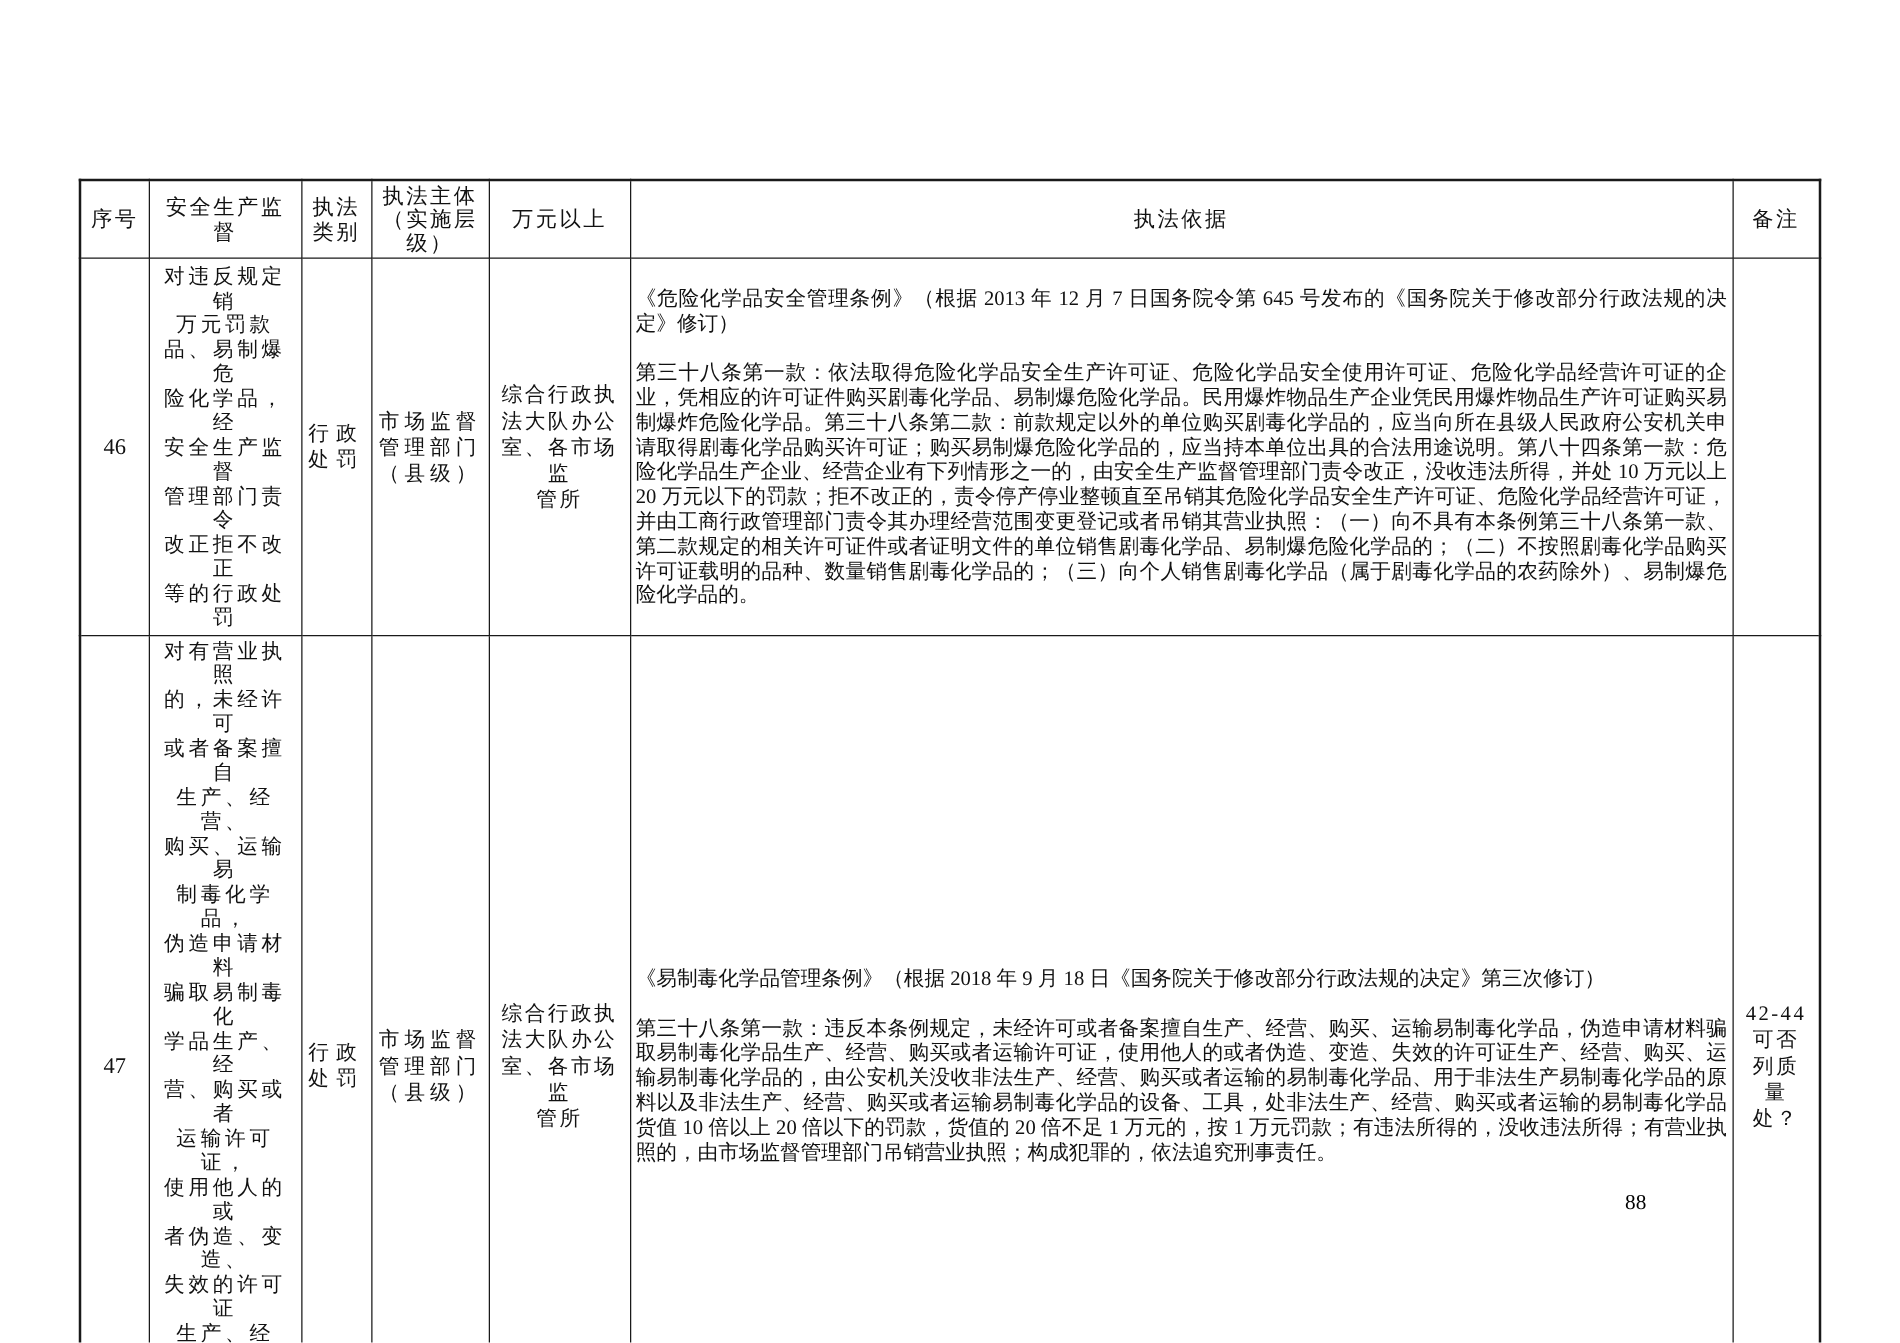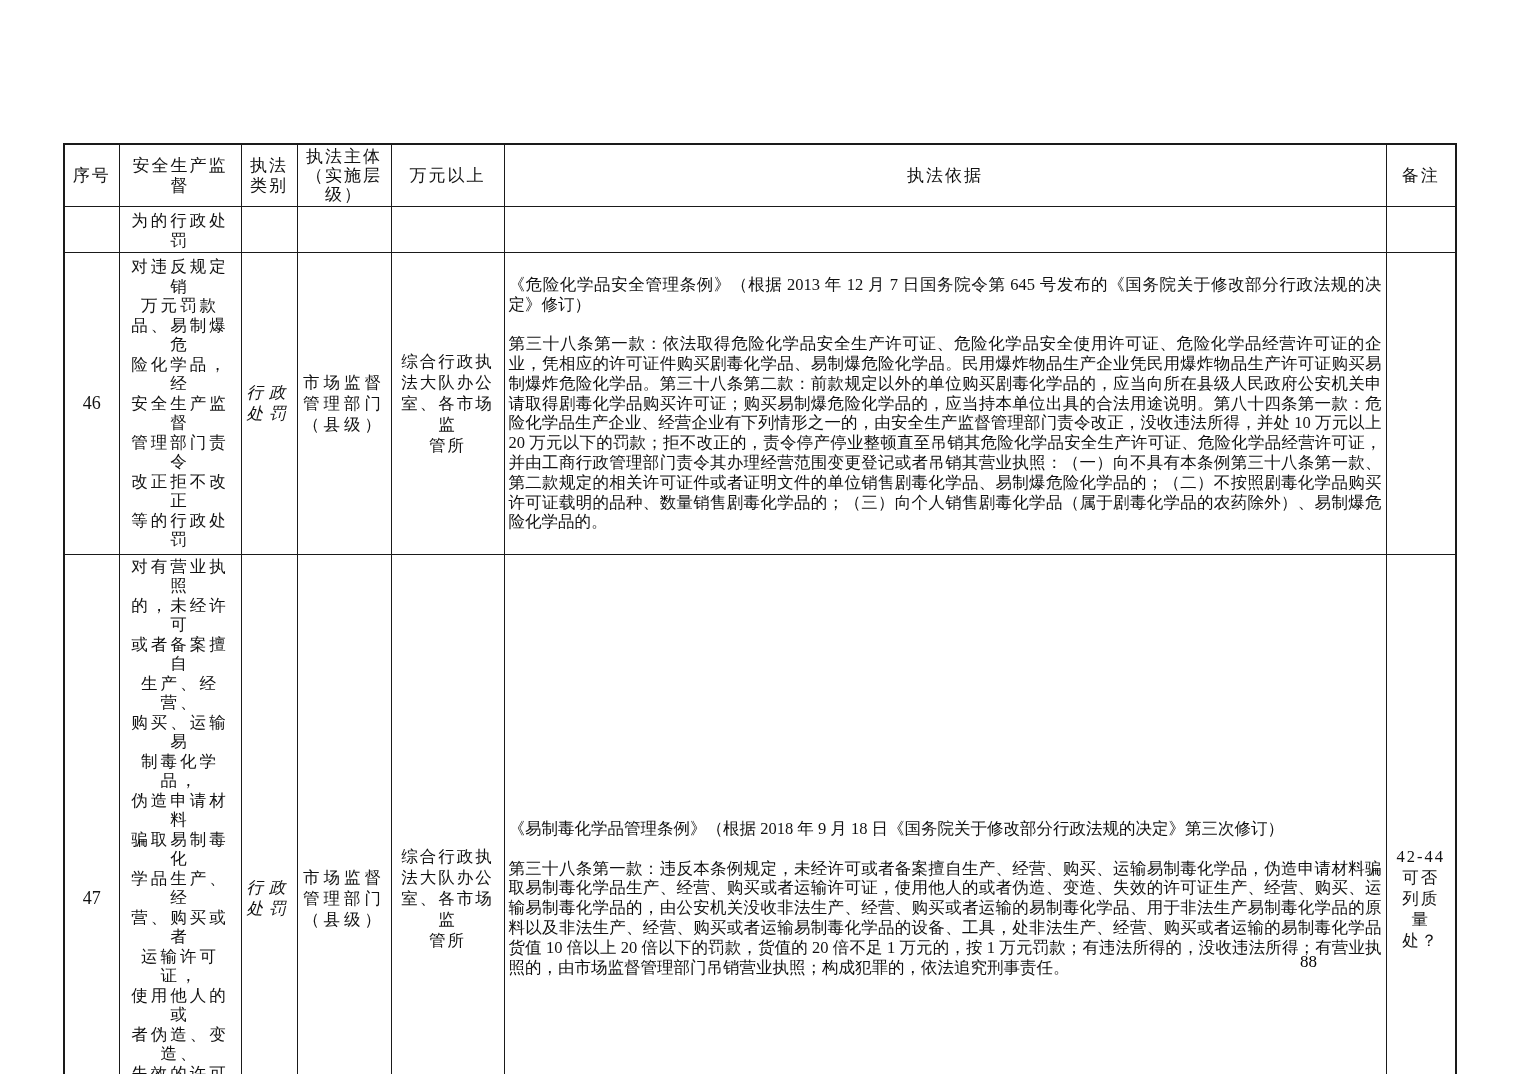--- a/index.html
+++ b/index.html
@@ -45,21 +45,20 @@
   }
   .cell-name {
     font-size: 16.5px;
     line-height: 19.5px;
     letter-spacing: 3px;
   }
   .cell-category {
     font-size: 16.5px;
     line-height: 21px;
     letter-spacing: 6px;
-    font-style: italic;
   }
   .cell-subject {
     font-size: 16.5px;
     line-height: 21px;
     letter-spacing: 4px;
     margin-left: 28px;
   }
   .cell-organizer {
     font-size: 16.5px;
     line-height: 21px;
@@ -114,29 +113,20 @@
       <th class="hdr">执法
 类别</th>
       <th class="hdr" style="line-height:19px">执法主体
 （实施层
 级）</th>
       <th class="hdr">万元以上</th>
       <th class="hdr">执法依据</th>
       <th class="hdr">备注</th>
     </tr>
 
-    <tr class="carryover" style="height:45px">
-      <td class="cell-index"></td>
-      <td class="cell-name">为的行政处罚</td>
-      <td class="cell-category"></td>
-      <td class="cell-subject"></td>
-      <td class="cell-organizer"></td>
-      <td class="cell-basis"></td>
-      <td class="cell-remark"></td>
-    </tr>
 
     <tr style="height:245px">
       <td class="cell-index">46</td>
       <td class="cell-name">对违反规定销
 万元罚款
 品、易制爆危
 险化学品，经
 安全生产监督
 管理部门责令
 改正拒不改正

